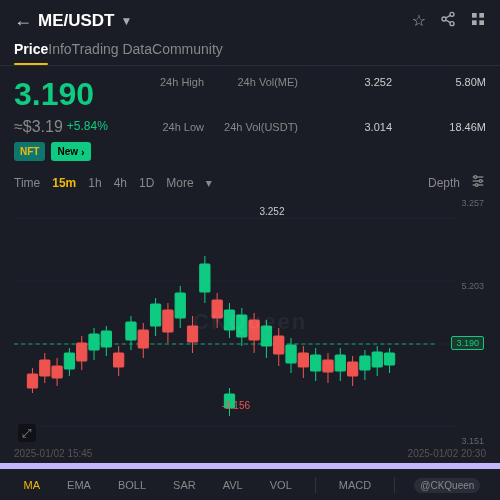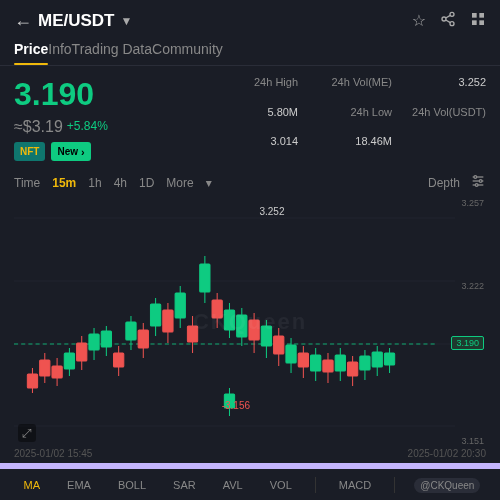--- a/index.html
+++ b/index.html
@@ -123,21 +123,21 @@
       align-items: center;
       gap: 3px;
     }
     .badge-new::after {
       content: '›';
       font-size: 11px;
     }
 
     .price-right {
       display: grid;
-      grid-template-columns: 1fr 1fr 1fr;
+      grid-template-columns: 1fr 1fr 1fr 1fr;
       gap: 4px 20px;
       font-size: 11px;
       text-align: right;
     }
     .stat-label {
       color: #888;
     }
     .stat-value {
       color: #ccc;
       font-weight: 500;
@@ -357,21 +357,21 @@
     </span>
   </div>
 </div>
 
 <div class="chart-area">
   <div class="watermark">CKQueen</div>
 
   
   <div class="y-axis">
     <span>3.257</span>
-    <span>3.222</span>
+    <span>5.203</span>
     <span style="color:#0ecb81;"></span>
     <span>3.151</span>
   </div>
 
   
   <svg class="chart-svg" viewBox="0 0 460 248" preserveAspectRatio="none">
 
     <line x1="0" y1="20" x2="430" y2="20" stroke="#2a2d38" stroke-width="0.5"></line>
     <line x1="0" y1="83" x2="430" y2="83" stroke="#2a2d38" stroke-width="0.5"></line>
     <line x1="0" y1="146" x2="430" y2="146" stroke="#2a2d38" stroke-width="0.5"></line>

